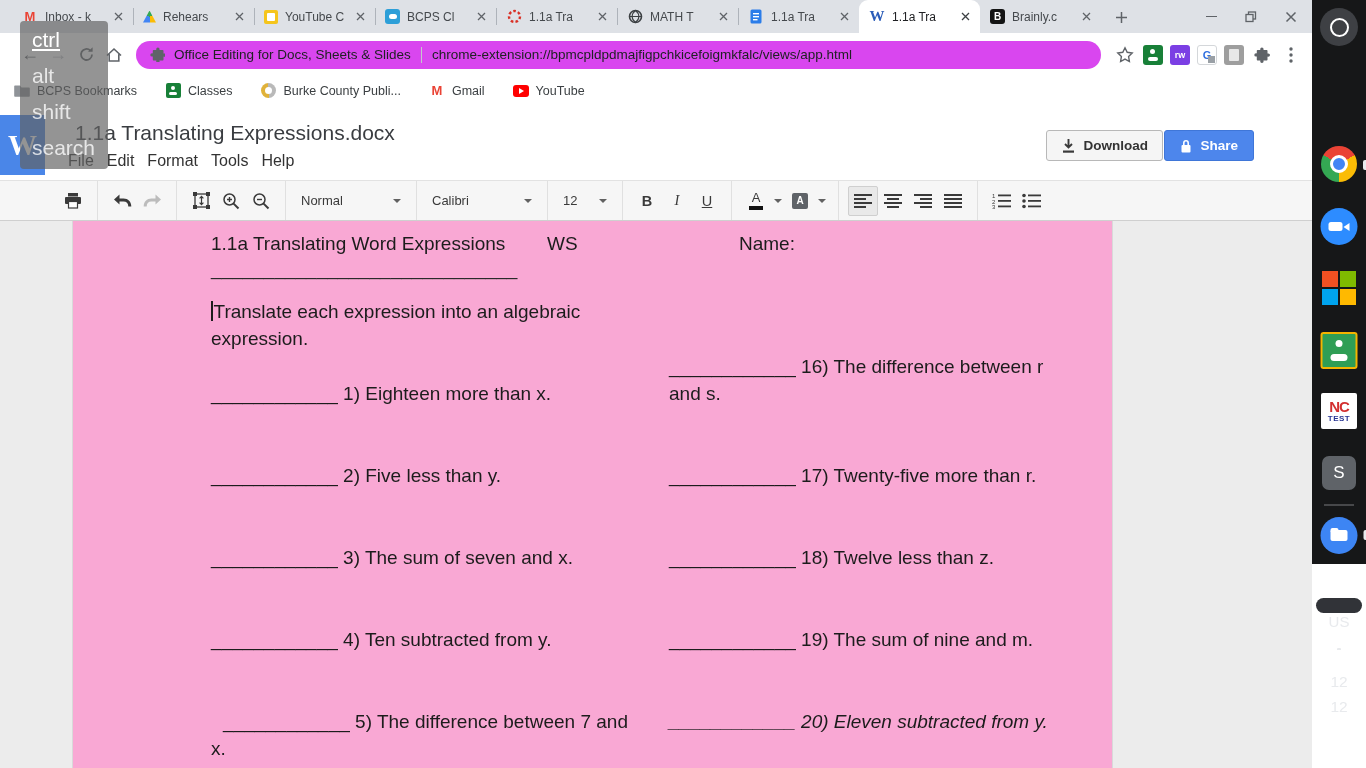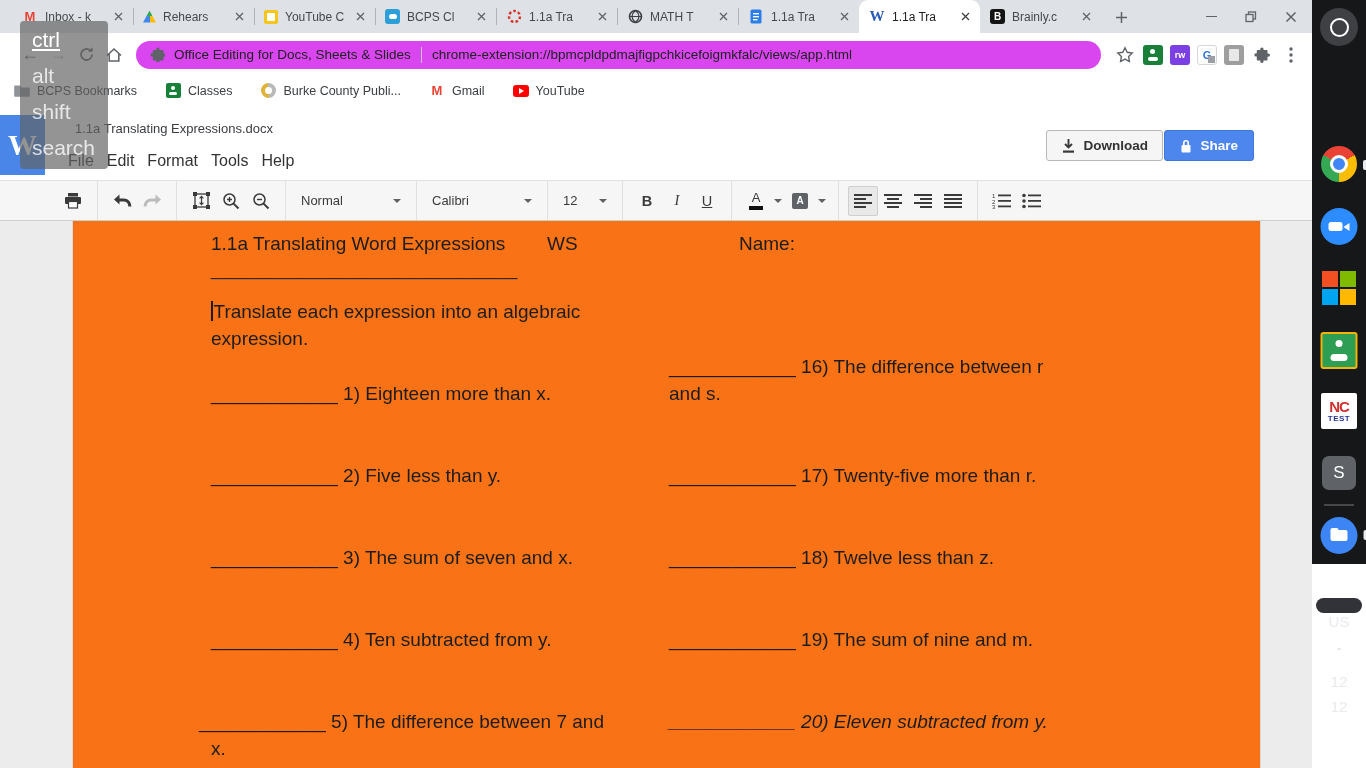--- a/index.html
+++ b/index.html
@@ -63,21 +63,21 @@
   .bm-burke::before{content:"";position:absolute;inset:4px;background:#fff;border-radius:50%;}
   .bm-gmail{color:#ea4335;font-weight:900;font-size:13px;}
   .bm-youtube{width:16px;height:12px;background:#f00;border-radius:3px;position:relative;}
   .bm-youtube::before{content:"";position:absolute;left:6px;top:3px;border-left:5px solid #fff;border-top:3px solid transparent;border-bottom:3px solid transparent;}
 
   
   .appheader{height:75px;background:#fff;position:relative;}
   .wlogo{position:absolute;left:0;top:10px;width:45px;height:60px;background:#4a86e8;color:#fff;
          display:flex;align-items:center;justify-content:center;font-size:29px;font-weight:bold;
          font-family:"Liberation Serif",serif;}
-  .doctitle{position:absolute;left:75px;top:16px;font-size:13px;color:#3a3d41;}
+  .doctitle{position:absolute;left:75px;top:16px;font-size:21px;color:#3a3d41;}
   .menurow{position:absolute;left:68px;top:47px;display:flex;gap:13px;font-size:16px;color:#333;align-items:center;}
   .btn-download{position:absolute;right:149px;top:25px;height:31px;padding:0 14px;background:#f5f5f5;
       border:1px solid #b8b8b8;border-radius:3px;display:flex;align-items:center;gap:8px;
       font-size:13.5px;font-weight:bold;color:#333;box-sizing:border-box;}
   .btn-share{position:absolute;right:58px;top:25px;height:31px;padding:0 15px;background:#4d86ec;
       border:1px solid #3f76d8;border-radius:3px;display:flex;align-items:center;gap:8px;
       font-size:13.5px;font-weight:bold;color:#fff;box-sizing:border-box;}
 
   
   .edittoolbar{height:41px;background:#f6f6f6;border-top:1px solid #e2e2e2;border-bottom:1px solid #cfcfcf;
@@ -92,29 +92,29 @@
   .biu{font-size:14.5px;color:#3a3a3a;width:27px;text-align:center;}
   .b{font-weight:bold;} .i{font-style:italic;font-family:"Liberation Serif",serif;} .u{text-decoration:underline;}
   .tc{display:flex;flex-direction:column;align-items:center;line-height:1;}
   .tc-a{font-size:13px;color:#3a3a3a;}
   .tc-bar{width:14px;height:4px;background:#111;margin-top:1.5px;}
   .hl-box{width:16px;height:16px;background:#5f6368;border-radius:2px;color:#fff;font-size:10px;font-weight:bold;
           display:flex;align-items:center;justify-content:center;}
 
   
   .canvas{position:absolute;left:0;top:221px;width:1312px;height:547px;background:#ececec;}
-  .page{position:absolute;left:72px;top:0;width:1189px;height:547px;background:#f97316;
+  .page{position:absolute;left:72px;top:0;width:1041px;height:547px;background:#f9a8d4;
         border-left:1px solid #d9d9d9;border-right:1px solid #d9d9d9;box-sizing:border-box;}
   .dline{position:absolute;font-size:19px;line-height:27px;color:#1c1c1c;white-space:pre;}
   .caret-i{display:inline-block;width:1.5px;height:20px;background:#1c1c1c;vertical-align:-3px;margin-right:1px;}
   .d-title{left:138px;top:9px;}   .d-ws{left:474px;top:9px;}   .d-name{left:666px;top:9px;}
   .d-rule{left:138px;top:34px;color:#2a2a2a;}
   .d-in1{left:138px;top:77px;}    .d-in2{left:138px;top:104px;}
   .dl0{left:138px;top:159px;} .dl1{left:138px;top:241px;} .dl2{left:138px;top:323px;}
-  .dl3{left:138px;top:405px;} .dl4{left:126px;top:487px;text-align:center;} .dl5{left:138px;top:514px;}
+  .dl3{left:138px;top:405px;} .dl4{left:150px;top:487px;text-align:center;} .dl5{left:138px;top:514px;}
   .dr0{left:596px;top:132px;} .dr1{left:596px;top:159px;} .dr2{left:596px;top:241px;}
   .dr3{left:596px;top:323px;} .dr4{left:596px;top:405px;} .dr5{left:596px;top:487px;font-style:italic;}
 
   
   .shelf{position:absolute;left:1312px;top:0;width:54px;height:564px;background:#161718;}
   .shelfitem{position:absolute;left:50%;transform:translateX(-50%);}
   .launcher{top:8px;width:38px;height:38px;border-radius:50%;background:#3e4044;display:flex;align-items:center;justify-content:center;}
   .launcher-ring{width:15px;height:15px;border:2.4px solid #fff;border-radius:50%;}
   .chromeapp{top:146px;width:36px;height:36px;border-radius:50%;position:absolute;
      background:conic-gradient(from 60deg,#fbbc05 0 120deg,#34a853 120deg 240deg,#ea4335 240deg 360deg);}

